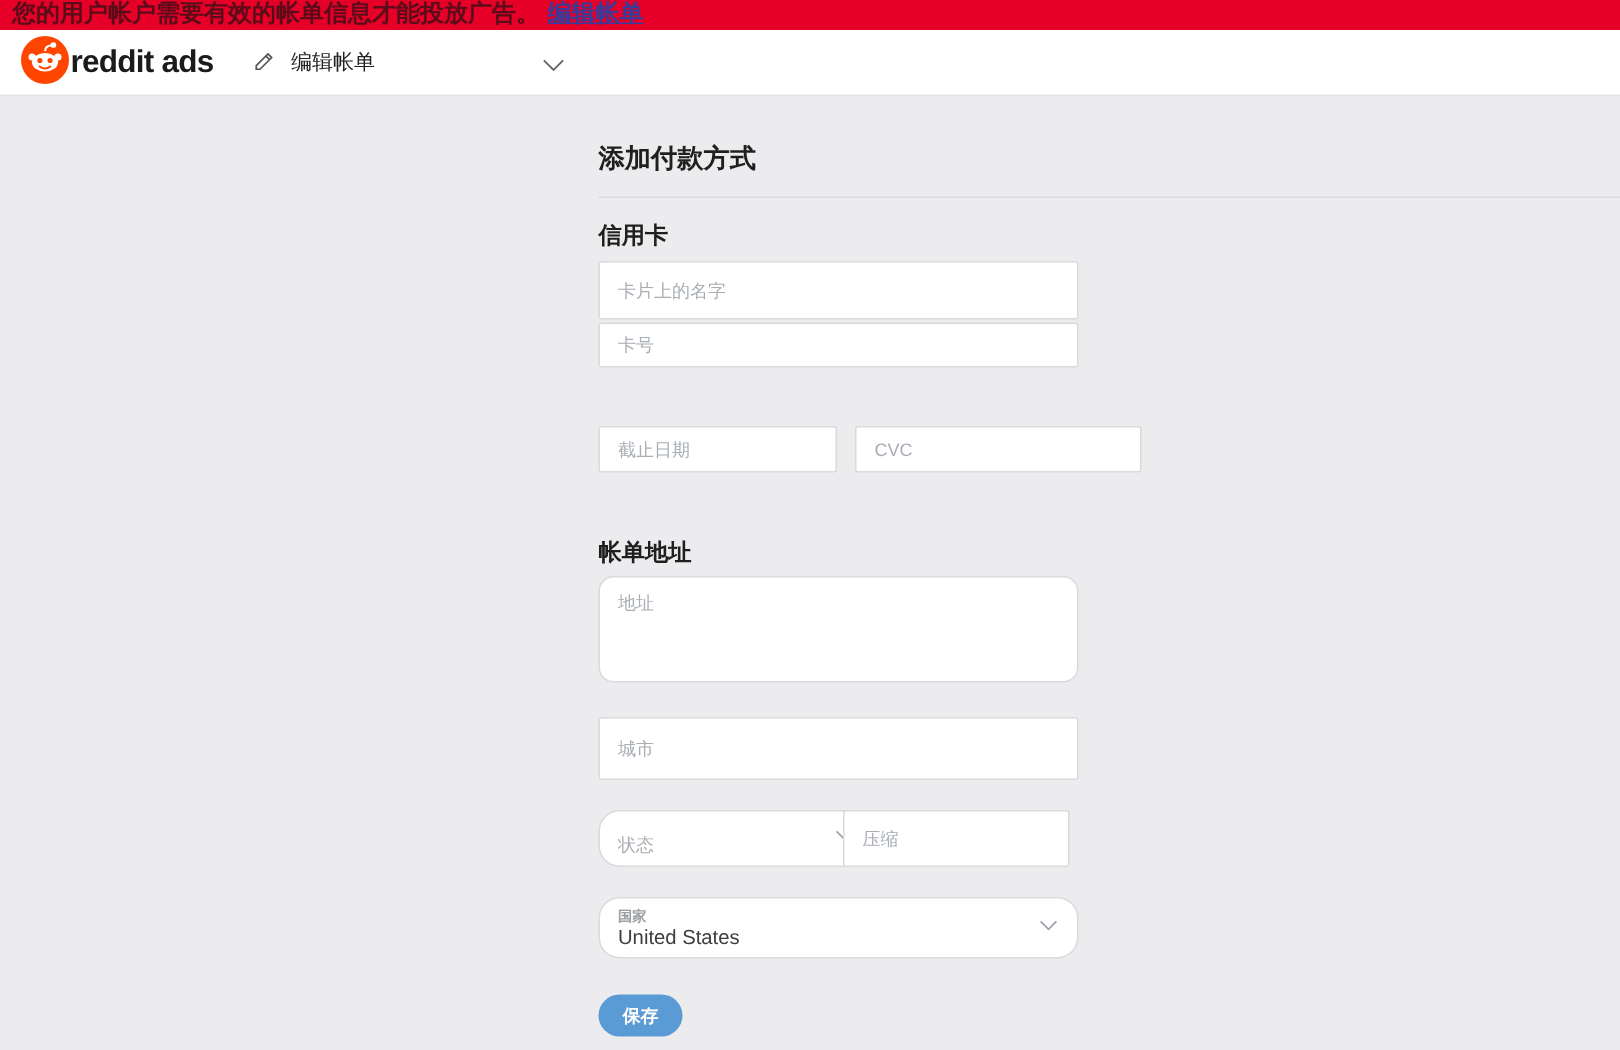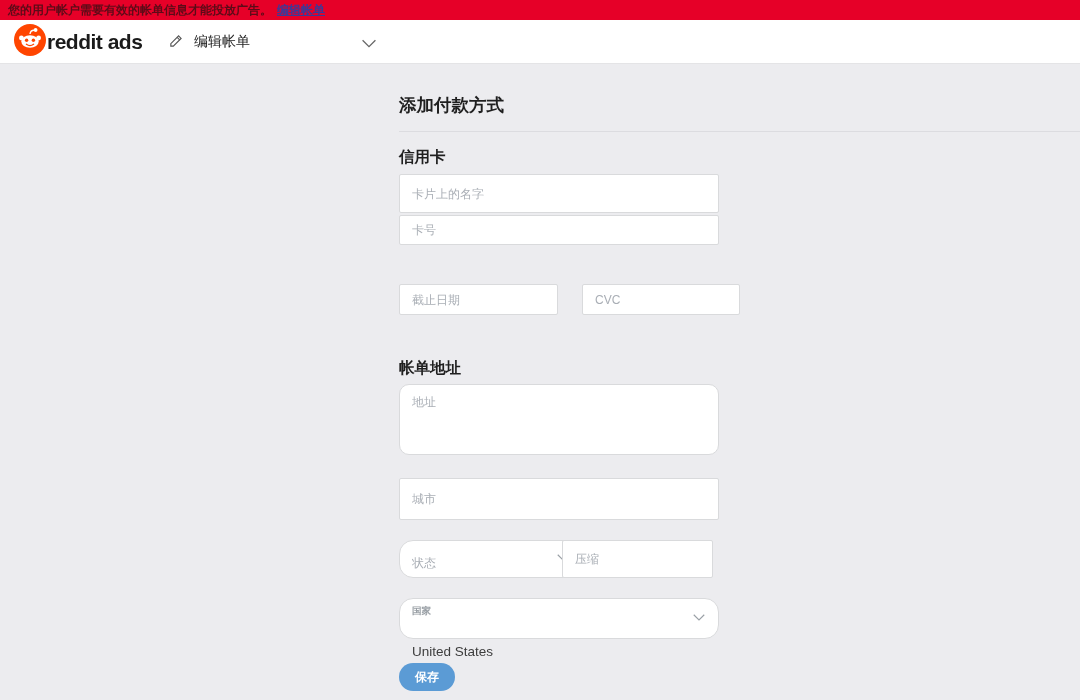--- a/index.html
+++ b/index.html
@@ -6,21 +6,21 @@
   html, body { width: 1080px; height: 700px; font-family: "Liberation Sans", "DejaVu Sans", sans-serif; }
   .screen {
     position: relative; width: 1080px; height: 700px;
     background: var(--page-bg, #ECECEF); overflow: hidden;
   }
   
   .banner {
     position: absolute; left: 0; top: 0; width: 1080px; height: 20px;
     background: var(--banner-bg, #E60028);
     color: var(--banner-text, #5C0B18);
-    font-size: 12px; font-weight: bold; line-height: 20px; padding-left: 8px;
+    font-size: 16px; font-weight: bold; line-height: 20px; padding-left: 8px;
     white-space: nowrap;
   }
   .banner a {
     color: var(--banner-link, #3A3A99); text-decoration: underline;
     margin-left: 5px; cursor: pointer; font-weight: bold;
   }
   
   .header {
     position: absolute; left: 0; top: 20px; width: 1080px; height: 44px;
     background: #ffffff; border-bottom: 1px solid #e4e4e6;
@@ -56,21 +56,21 @@
     border: 1px solid var(--input-border, #D9DADC); border-radius: 2px;
     font-size: 12px; color: #333; padding: 6px 12px;
     font-family: "Liberation Sans", "DejaVu Sans", sans-serif;
     outline: none;
   }
   .field::placeholder { color: var(--placeholder, #A9AEB5); opacity: 1; }
   textarea.field { padding-top: 9px; resize: none; border-radius: 10px; }
   .f-name    { left: 399px; top: 174px; width: 320px; height: 39px; }
   .f-number  { left: 399px; top: 215px; width: 320px; height: 30px; }
   .f-expiry  { left: 399px; top: 284px; width: 159px; height: 31px; }
-  .f-cvc     { left: 582px; top: 284px; width: 158px; height: 31px; }
+  .f-cvc     { left: 570px; top: 284px; width: 191px; height: 31px; }
   .f-address { left: 399px; top: 384px; width: 320px; height: 71px; }
   .f-city    { left: 399px; top: 478px; width: 320px; height: 42px; }
   .f-zip     { left: 562px; top: 540px; width: 151px; height: 38px; }
   
   .selectbox {
     position: absolute; background: #fff;
     border: 1px solid var(--input-border, #D9DADC); border-radius: 14px;
     cursor: pointer;
   }
   .s-state { left: 399px; top: 540px; width: 184px; height: 38px; }
@@ -78,21 +78,21 @@
     position: absolute; left: 12px; top: 14px; font-size: 12px;
     color: var(--placeholder, #A9AEB5);
   }
   .s-country { left: 399px; top: 598px; width: 320px; height: 41px; }
   .s-country .lbl {
     position: absolute; left: 12px; top: 6px; font-size: 9.5px;
     color: #9aa0a6;
     font-weight: bold;
   }
   .s-country .val {
-    position: absolute; left: 12px; top: 18px; font-size: 13.5px; color: #3d3d3d; margin-top: 27px;
+    position: absolute; left: 12px; top: 18px; font-size: 13.5px; color: #3d3d3d;
   }
   .selectbox .chev { position: absolute; right: 10px; top: 50%; transform: translateY(-50%); }
   
   .save-btn {
     position: absolute; left: 399px; top: 663px; width: 56px; height: 28px;
     background: var(--accent-blue, #5B9BD5); border: none; border-radius: 14px;
     color: #fff; font-size: 12px; font-weight: bold; cursor: pointer;
     font-family: "Liberation Sans", "DejaVu Sans", sans-serif;
   }
 </style>

